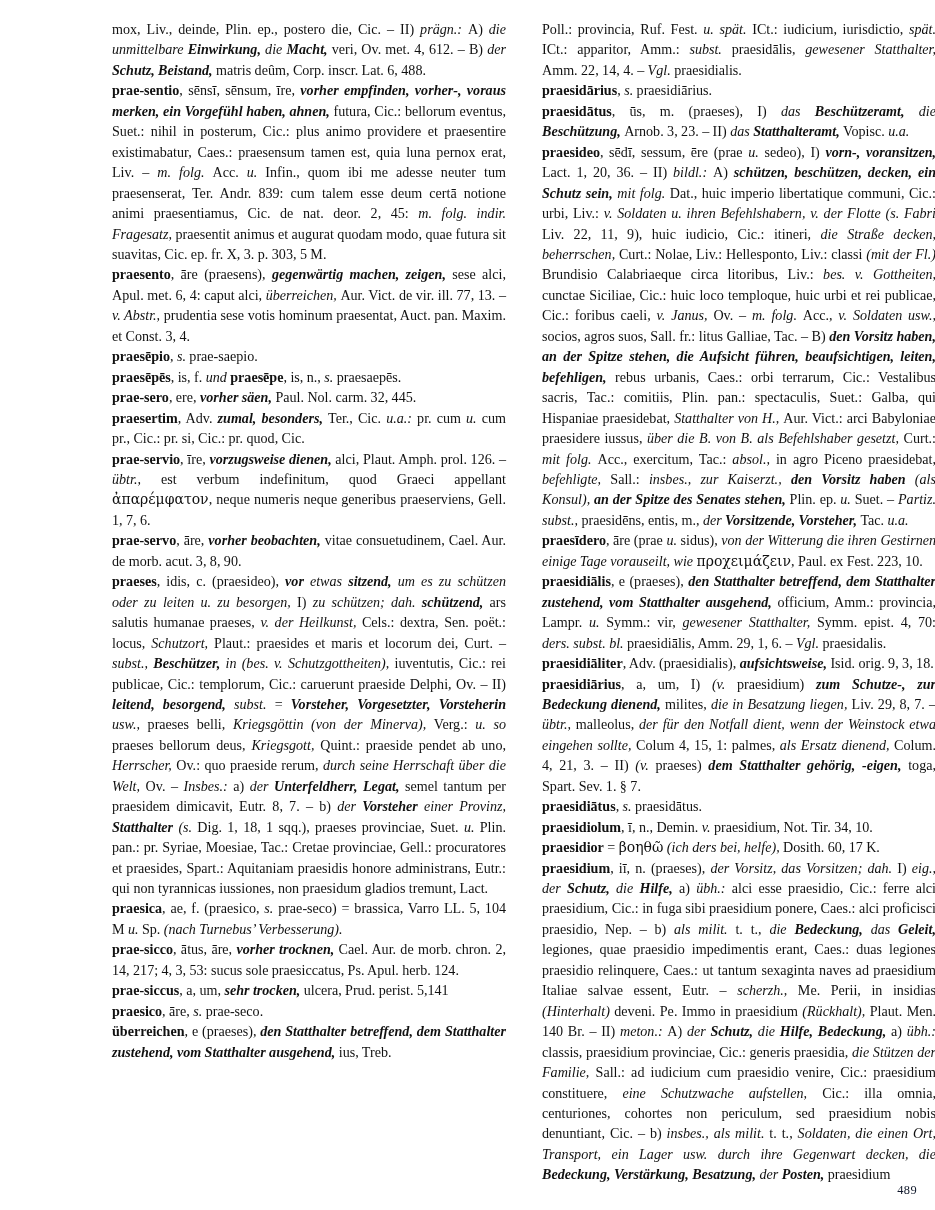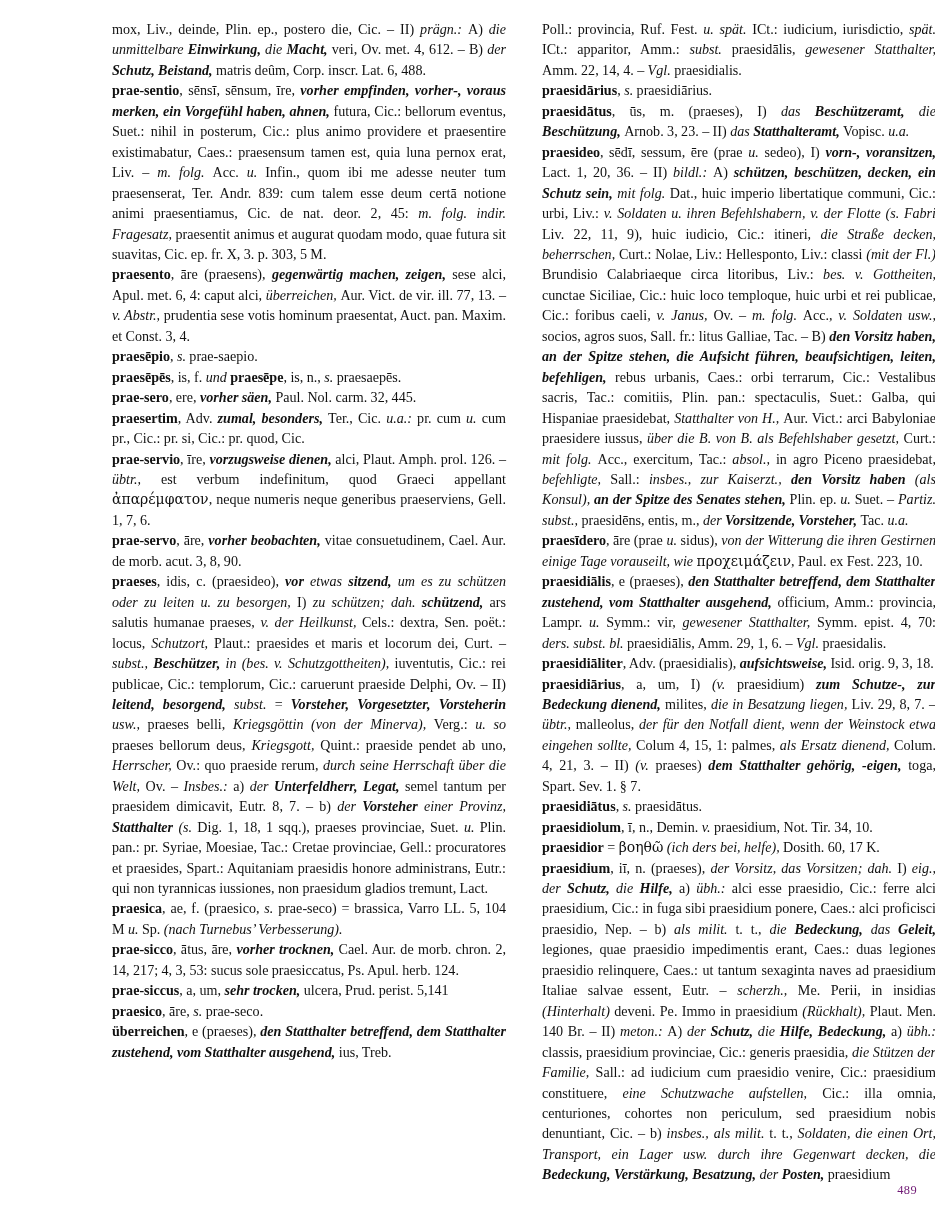--- a/index.html
+++ b/index.html
@@ -61,21 +61,21 @@
   .gr {
     font-family: "DejaVu Serif", serif;
     font-size: 14px;
   }
   .pageno {
     position: absolute;
     right: 18px;
     bottom: 12px;
     font-size: 12.4px;
     letter-spacing: 0.4px;
-    color: #701a75;
+    color: #0f172a;
   }
   .entry:last-child {
     text-align: justify;
   }
 </style>
 </head>
 <body>
 
 <div id="page">
 

